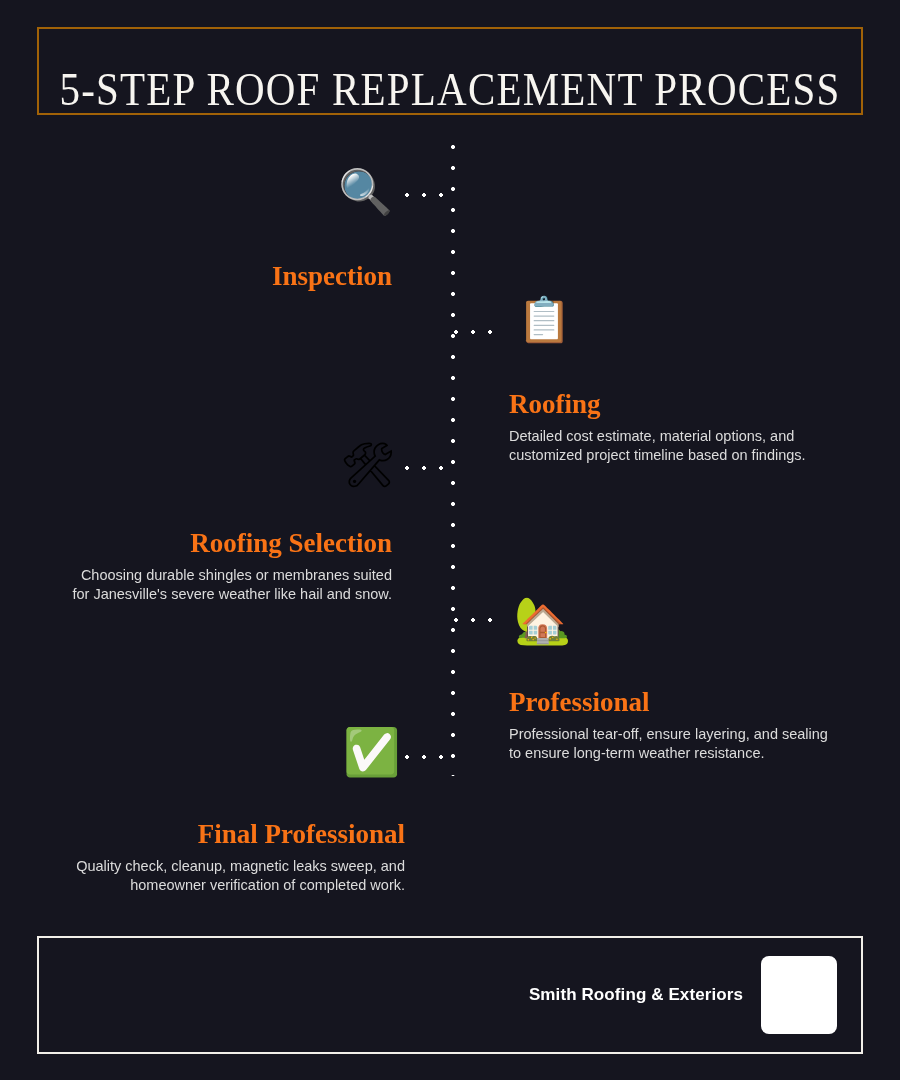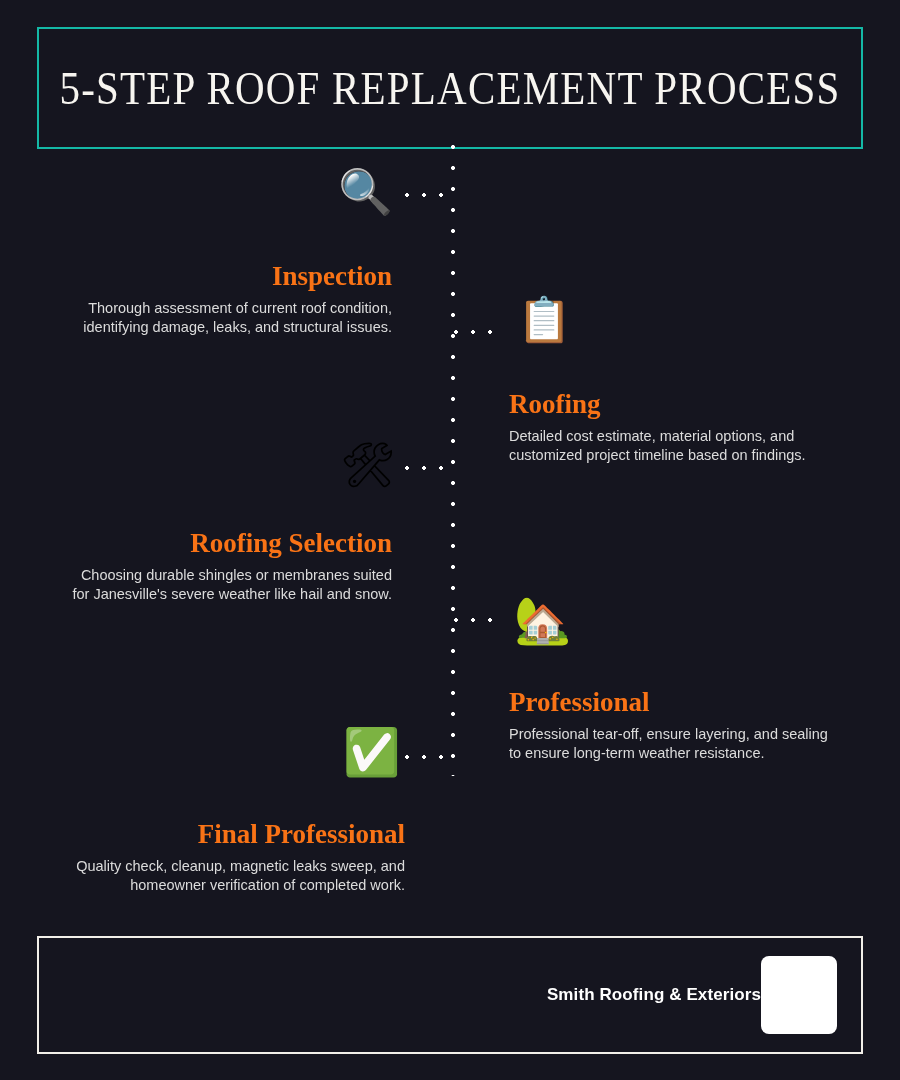--- a/index.html
+++ b/index.html
@@ -21,25 +21,25 @@
     inset: 0;
     background: #15151f;
   }
 
   
   .title-banner {
     position: absolute;
     left: 37px;
     top: 27px;
     width: 826px;
-    height: 122px;
-    border: 2px solid #14b8a6;
+    height: 88px;
+    border: 2px solid #a16207;
     box-sizing: border-box;
     display: flex;
-    align-items: center;
+    align-items: flex-end;
     justify-content: center;
   }
   .title-text {
     font-family: "Liberation Serif", "DejaVu Serif", serif;
     font-size: 41px;
     letter-spacing: 1.2px;
     color: #f7f5f0;
     text-align: center;
     white-space: nowrap;
     font-weight: 400;
@@ -110,20 +110,21 @@
     border: 2px solid #f2efe9;
     box-sizing: border-box;
   }
   .footer-inner {
     position: absolute;
     right: 24px;
     top: 0;
     height: 100%;
     display: flex;
     align-items: center;
+    gap: 18px;
   }
   .footer-texts {
     text-align: right;
   }
   .company-name {
     font-family: "Liberation Sans", sans-serif;
     font-weight: 700;
     font-size: 17px;
     color: #ffffff;
     letter-spacing: 0.1px;
@@ -158,22 +159,20 @@
 
   <div class="connector" style="left:404px; top:192px; width:50px;"></div>
   <div class="connector" style="left:453px; top:329px; width:52px;"></div>
   <div class="connector" style="left:404px; top:465px; width:50px;"></div>
   <div class="connector" style="left:453px; top:617px; width:52px;"></div>
   <div class="connector" style="left:404px; top:754px; width:50px;"></div>
 
   <div class="step left" style="left:55px; top:262px; width:337px;">
     <span class="icon" style="left:283px; top:-92px; font-size:44px;">🔍</span>
     <div class="heading">Inspection</div>
-    <div class="desc">Thorough assessment of current roof condition,
-identifying damage, leaks, and structural issues.</div>
   </div>
 
   <div class="step right" style="left:509px; top:390px; width:347px;">
     <span class="icon" style="left:8px; top:-92px; font-size:44px;">📋</span>
     <div class="heading">Roofing</div>
     <div class="desc">Detailed cost estimate, material options, and
 customized project timeline based on findings.</div>
   </div>
 
   <div class="step left" style="left:55px; top:529px; width:337px;">

